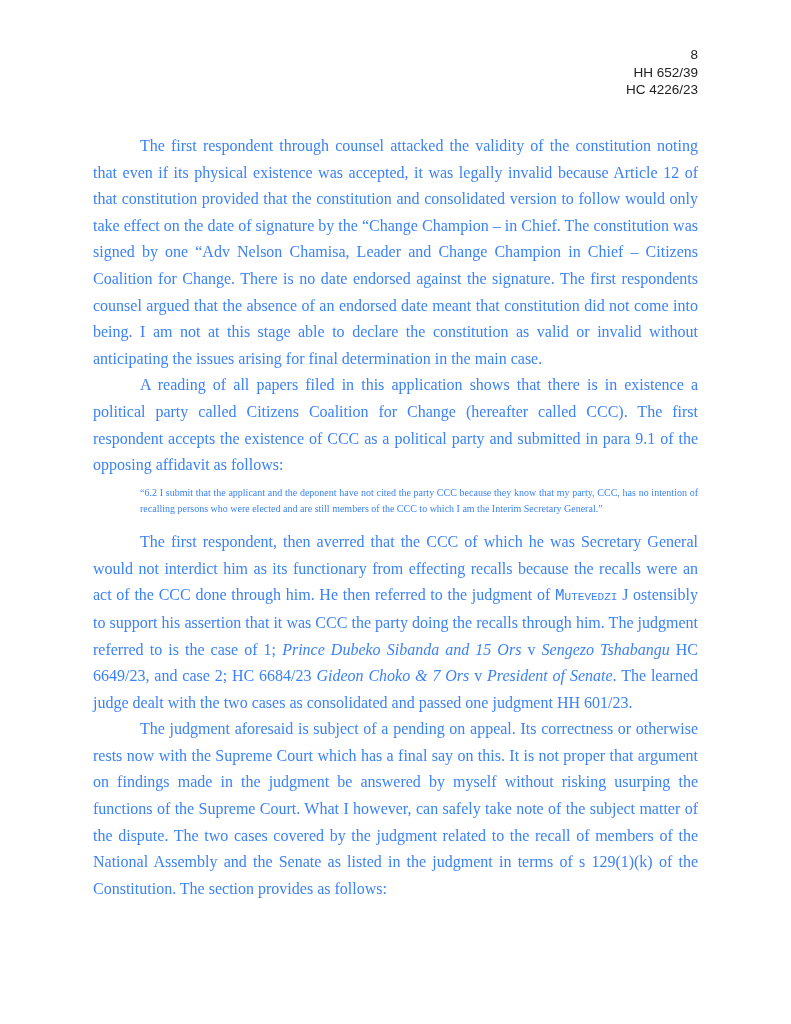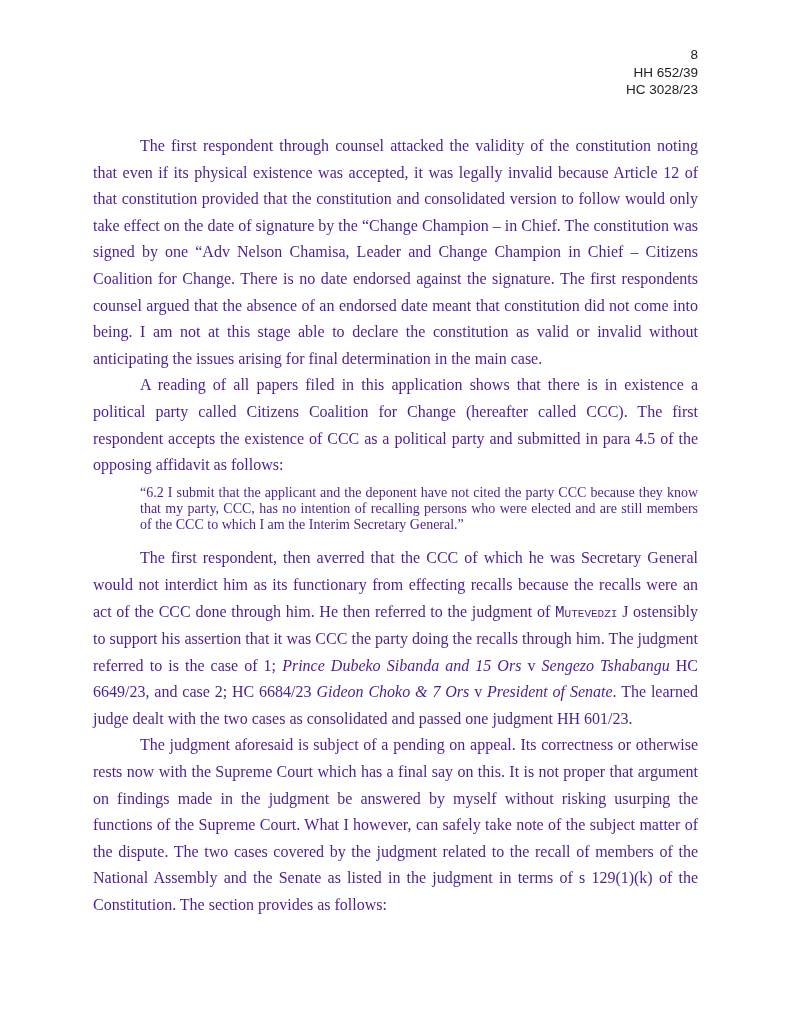--- a/index.html
+++ b/index.html
@@ -7,40 +7,40 @@
   .page {
     position: absolute; left: 0; top: 0; width: 791px; height: 1024px;
     background: #ffffff; color: #1a1a1a;
   }
   .header {
     position: absolute; right: 93px; top: 46px; text-align: right;
     font-family: "Liberation Sans", sans-serif; font-size: 13.5px; line-height: 17.5px; color: #222;
   }
   .body {
     position: absolute; left: 93px; top: 133px; width: 605px;
-    font-family: "Liberation Serif", serif; font-size: 16px; line-height: 26.6px; color: #4c1d95;
+    font-family: "Liberation Serif", serif; font-size: 16px; line-height: 26.6px; color: #3b82f6;
   }
   .para { margin: 0; text-align: justify; text-indent: 47px; }
   .quote {
     margin: 6px 0 12px 47px; padding: 0;
-    font-size: 14px; line-height: 16.2px; text-align: justify; text-align-last: left;
+    font-size: 10px; line-height: 16.2px; text-align: justify; text-align-last: left;
   }
   .sc { font-variant: small-caps; font-family: Liberation Mono, monospace; }
   i { font-style: italic; }
 </style>
 </head>
 <body>
 
 <div class="page">
   <div class="header">
     <div>8</div>
     <div>HH 652/39</div>
-    <div>HC 3028/23</div>
+    <div>HC 4226/23</div>
   </div>
 
   <div class="body">
     <p class="para">The first respondent through counsel attacked the validity of the constitution noting that even if its physical existence was accepted, it was legally invalid because Article 12 of that constitution provided that the constitution and consolidated version to follow would only take effect on the date of signature by the “Change Champion – in Chief.  The constitution was signed by one “Adv Nelson Chamisa, Leader and Change Champion in Chief – Citizens Coalition for Change. There is no date endorsed against the signature.  The first respondents counsel argued that the absence of an endorsed date meant that constitution did not come into being.  I am not at this stage able to declare the constitution as valid or invalid without anticipating the issues arising for final determination in the main case.</p>
-    <p class="para">A reading of all papers filed in this application shows that there is in existence a political party called Citizens Coalition for Change (hereafter called CCC).  The first respondent accepts the existence of CCC as a political party and submitted in para 4.5 of the opposing affidavit as follows:</p>
+    <p class="para">A reading of all papers filed in this application shows that there is in existence a political party called Citizens Coalition for Change (hereafter called CCC).  The first respondent accepts the existence of CCC as a political party and submitted in para 9.1 of the opposing affidavit as follows:</p>
     <p class="quote">“6.2 I submit that the applicant and the deponent have not cited the party CCC because they know that my party, CCC, has no intention of recalling persons who were elected and are still members of the CCC to which I am the Interim Secretary General.”</p>
     <p class="para"><span>The first respondent, then averred that the CCC of which he was Secretary General would not interdict him as its functionary from effecting recalls because the recalls were an act of the CCC done through him.  He then referred to the judgment of </span><span class="sc">Mutevedzi</span><span> J ostensibly to support his assertion that it was CCC the party doing the recalls through him.  The judgment referred to is the case of 1; </span><i>Prince Dubeko Sibanda and 15 Ors</i><span> v </span><i>Sengezo Tshabangu</i><span> HC 6649/23, and case 2; HC 6684/23 </span><i>Gideon Choko &amp; 7 Ors</i><span> v </span><i>President of Senate</i><span>.  The learned judge dealt with the two cases as consolidated and passed one judgment HH 601/23.</span></p>
     <p class="para">The judgment aforesaid is subject of a pending on appeal.  Its correctness or otherwise rests now with the Supreme Court which has a final say on this.  It is not proper that argument on findings made in the judgment be answered by myself without risking usurping the functions of the Supreme Court.  What I however, can safely take note of the subject matter of the dispute.  The two cases covered by the judgment related to the recall of members of the National Assembly and the Senate as listed in the judgment in terms of s 129(1)(k) of the Constitution.  The section provides as follows:</p>
   </div>
 </div>
 
 </body></html>

